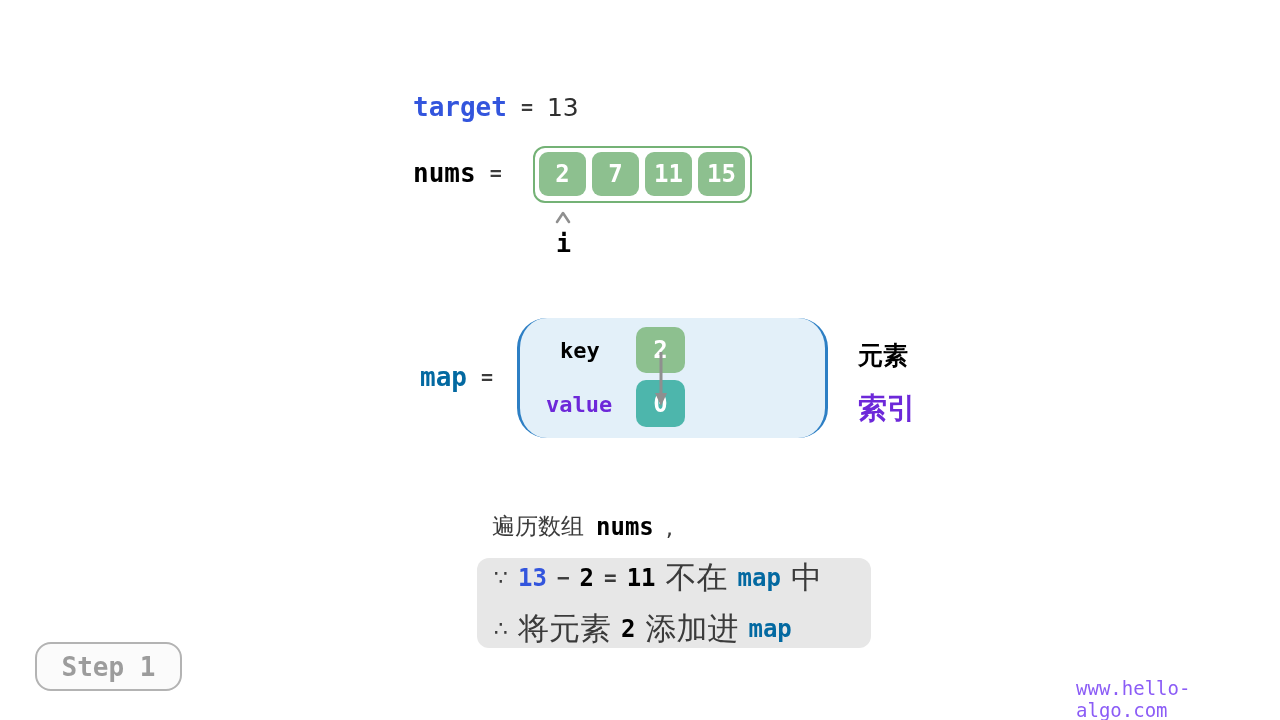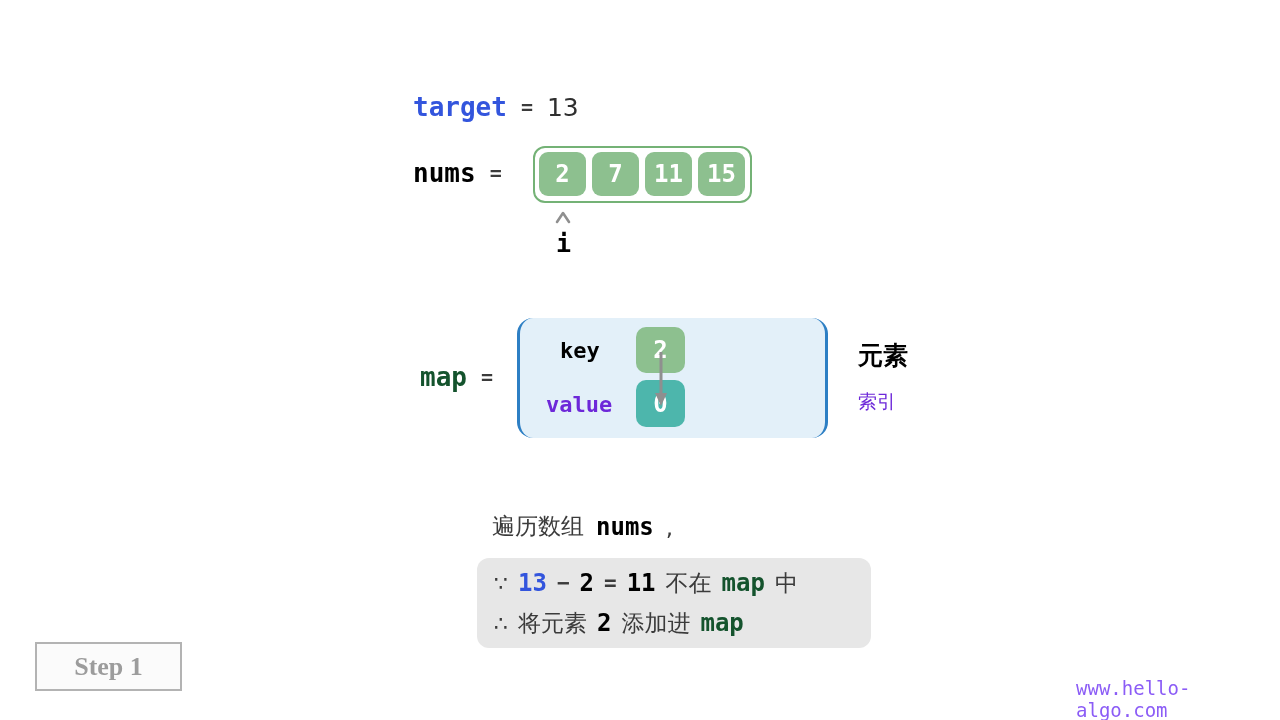--- a/index.html
+++ b/index.html
@@ -10,21 +10,21 @@
     height: 720px;
     background: #ffffff;
     overflow: hidden;
     font-family: "DejaVu Sans", "Liberation Sans", sans-serif;
     color: #3b3b3b;
   }
   .mono  { font-family: "DejaVu Sans Mono", "Liberation Mono", monospace; }
 
   
   .c-royal { color: #3355dd; }
-  .c-cyan  { color: #14532d; }
+  .c-cyan  { color: #0369a1; }
   .c-green { color: #000000; }
   .c-teal  { color: #6d28d9; }
 
   .row { position: absolute; display: flex; align-items: center; }
 
   
   .target-row { left: 413px; top: 92px; gap: 14px; }
   .kw { font-size: 26px; font-weight: 700; }
   .eq { font-size: 20px; font-weight: 700; color: #3b3b3b; }
   .plain-val { font-size: 25px; color: #2f2f2f; }
@@ -53,66 +53,66 @@
   }
 
   
   .map-label { left: 420px; top: 362px; gap: 14px; }
   .map-box {
     position: absolute; left: 517px; top: 318px;
     width: 311px; height: 120px;
     background: #e3f0f9;
     border-left: 3px solid #2d7fc4;
     border-right: 3px solid #2d7fc4;
-    border-radius: 16px;
+    border-radius: 30px;
   }
   .map-key-label   { position: absolute; left: 40px; top: 20px; font-size: 22px; font-weight: 700; }
   .map-value-label { position: absolute; left: 26px; top: 74px; font-size: 22px; font-weight: 700; }
   .map-cell {
     position: absolute; left: 116px;
     width: 49px; border-radius: 10px;
     display: flex; align-items: center; justify-content: center;
     font-size: 24px; font-weight: 700; color: #ffffff;
     font-family: "DejaVu Sans Mono", "Liberation Mono", monospace;
   }
   .map-key-cell   { top: 9px;  height: 46px; background: #8dc08f; }
   .map-value-cell { top: 62px; height: 47px; background: #4db6ac; }
   .kv-arrow { position: absolute; left: 132px; top: 32px; }
 
   .legend-element { position: absolute; left: 858px; top: 339px; font-size: 25px; font-weight: 700; font-family: Liberation Mono, monospace; }
-  .legend-index   { position: absolute; left: 858px; top: 389px; font-size: 19px; font-weight: 400; }
+  .legend-index   { position: absolute; left: 858px; top: 389px; font-size: 29px; font-weight: 700; }
 
   
   .caption { left: 492px; top: 511px; gap: 12px; }
   .caption .zh   { font-size: 23px; }
   .caption .code { font-size: 24px; font-weight: 700; }
 
   
   .note-box {
     position: absolute; left: 477px; top: 558px;
     width: 394px; height: 90px;
     background: #e7e7e7; border-radius: 12px;
     display: flex; flex-direction: column; justify-content: center;
     gap: 9px; padding-left: 17px;
   }
   .note-line { display: flex; align-items: center; gap: 10px; }
-  .note-line .zh   { font-size: 23px; }
+  .note-line .zh   { font-size: 31px; }
   .note-line .sym  { font-size: 22px; }
   .note-line .op   { font-size: 21px; font-weight: 700; }
   .note-line .code { font-size: 24px; font-weight: 700; }
 
   
   .step-badge {
     position: absolute; left: 35px; top: 642px;
     width: 147px; height: 49px;
     background: #fbfbfb;
     border: 2.5px solid #b3b3b3;
-    border-radius: 0;
+    border-radius: 16px;
     display: flex; align-items: center; justify-content: center;
-    font-size: 26px; font-weight: 700; color: #9c9c9c; font-family: Liberation Serif, serif;
+    font-size: 26px; font-weight: 700; color: #9c9c9c;
   }
 
   
   .watermark {
     position: absolute; left: 1076px; top: 677px;
     font-size: 19px; color: #8b5cf6;
   }
 </style>
 </head>
 <body>

